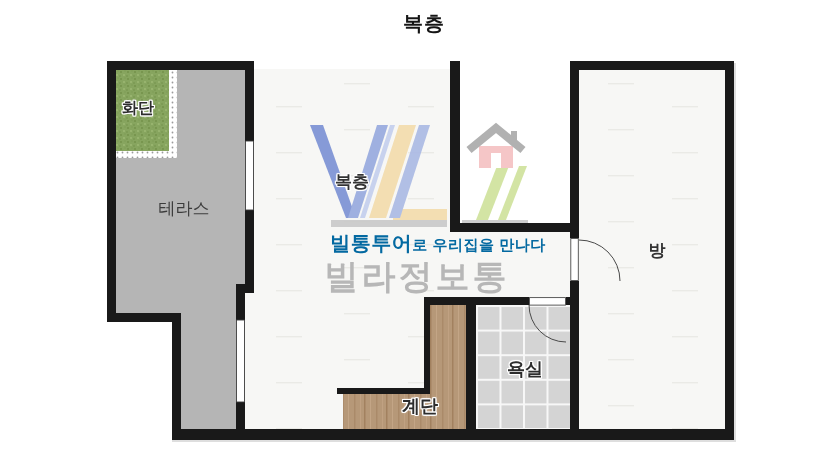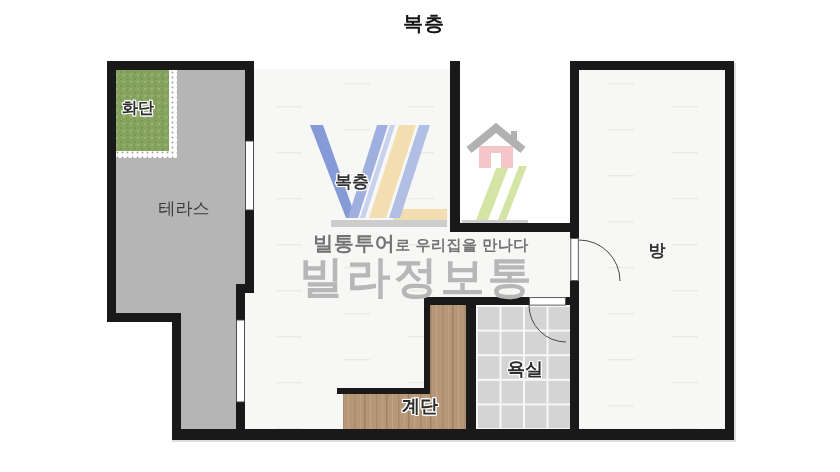--- a/index.html
+++ b/index.html
@@ -14,28 +14,28 @@
   }
   .label.title{font-size:20px;font-weight:700;color:#151515;letter-spacing:1px;}
   .label.room{font-size:17px;font-weight:700;color:#333;}
   .label.small{font-size:18px;font-weight:700;color:#2d2d2d;}
   .halo{
     text-shadow:-1px -1px 0 #fff,1px -1px 0 #fff,-1px 1px 0 #fff,1px 1px 0 #fff,
                  0 -1px 0 #fff,0 1px 0 #fff,-1px 0 0 #fff,1px 0 0 #fff,0 0 3px #fff;
   }
   .terrace-label{font-size:17px;font-weight:400;color:#3c3c3c;}
   .wm-tagline{
-    position:absolute;left:421px;top:243px;transform:translate(-50%,-50%);
-    white-space:nowrap;color:#737373;z-index:20;
+    position:absolute;left:438px;top:243px;transform:translate(-50%,-50%);
+    white-space:nowrap;color:#0369a1;z-index:20;
   }
   .wm-tagline .big{font-size:20px;font-weight:800;letter-spacing:0.5px;}
   .wm-tagline .rest{font-size:15px;font-weight:600;letter-spacing:0.5px;}
   .wm-brand{
     position:absolute;left:417px;top:277px;transform:translate(-50%,-50%);
-    white-space:nowrap;font-size:44px;font-weight:800;color:#b7b7b7;
+    white-space:nowrap;font-size:34px;font-weight:800;color:#b7b7b7;
     letter-spacing:3px;z-index:20;
   }
 </style>
 </head>
 <body>
 
 <div class="stage">
 
   <svg width="840" height="472" viewBox="0 0 840 472">
     <defs>

